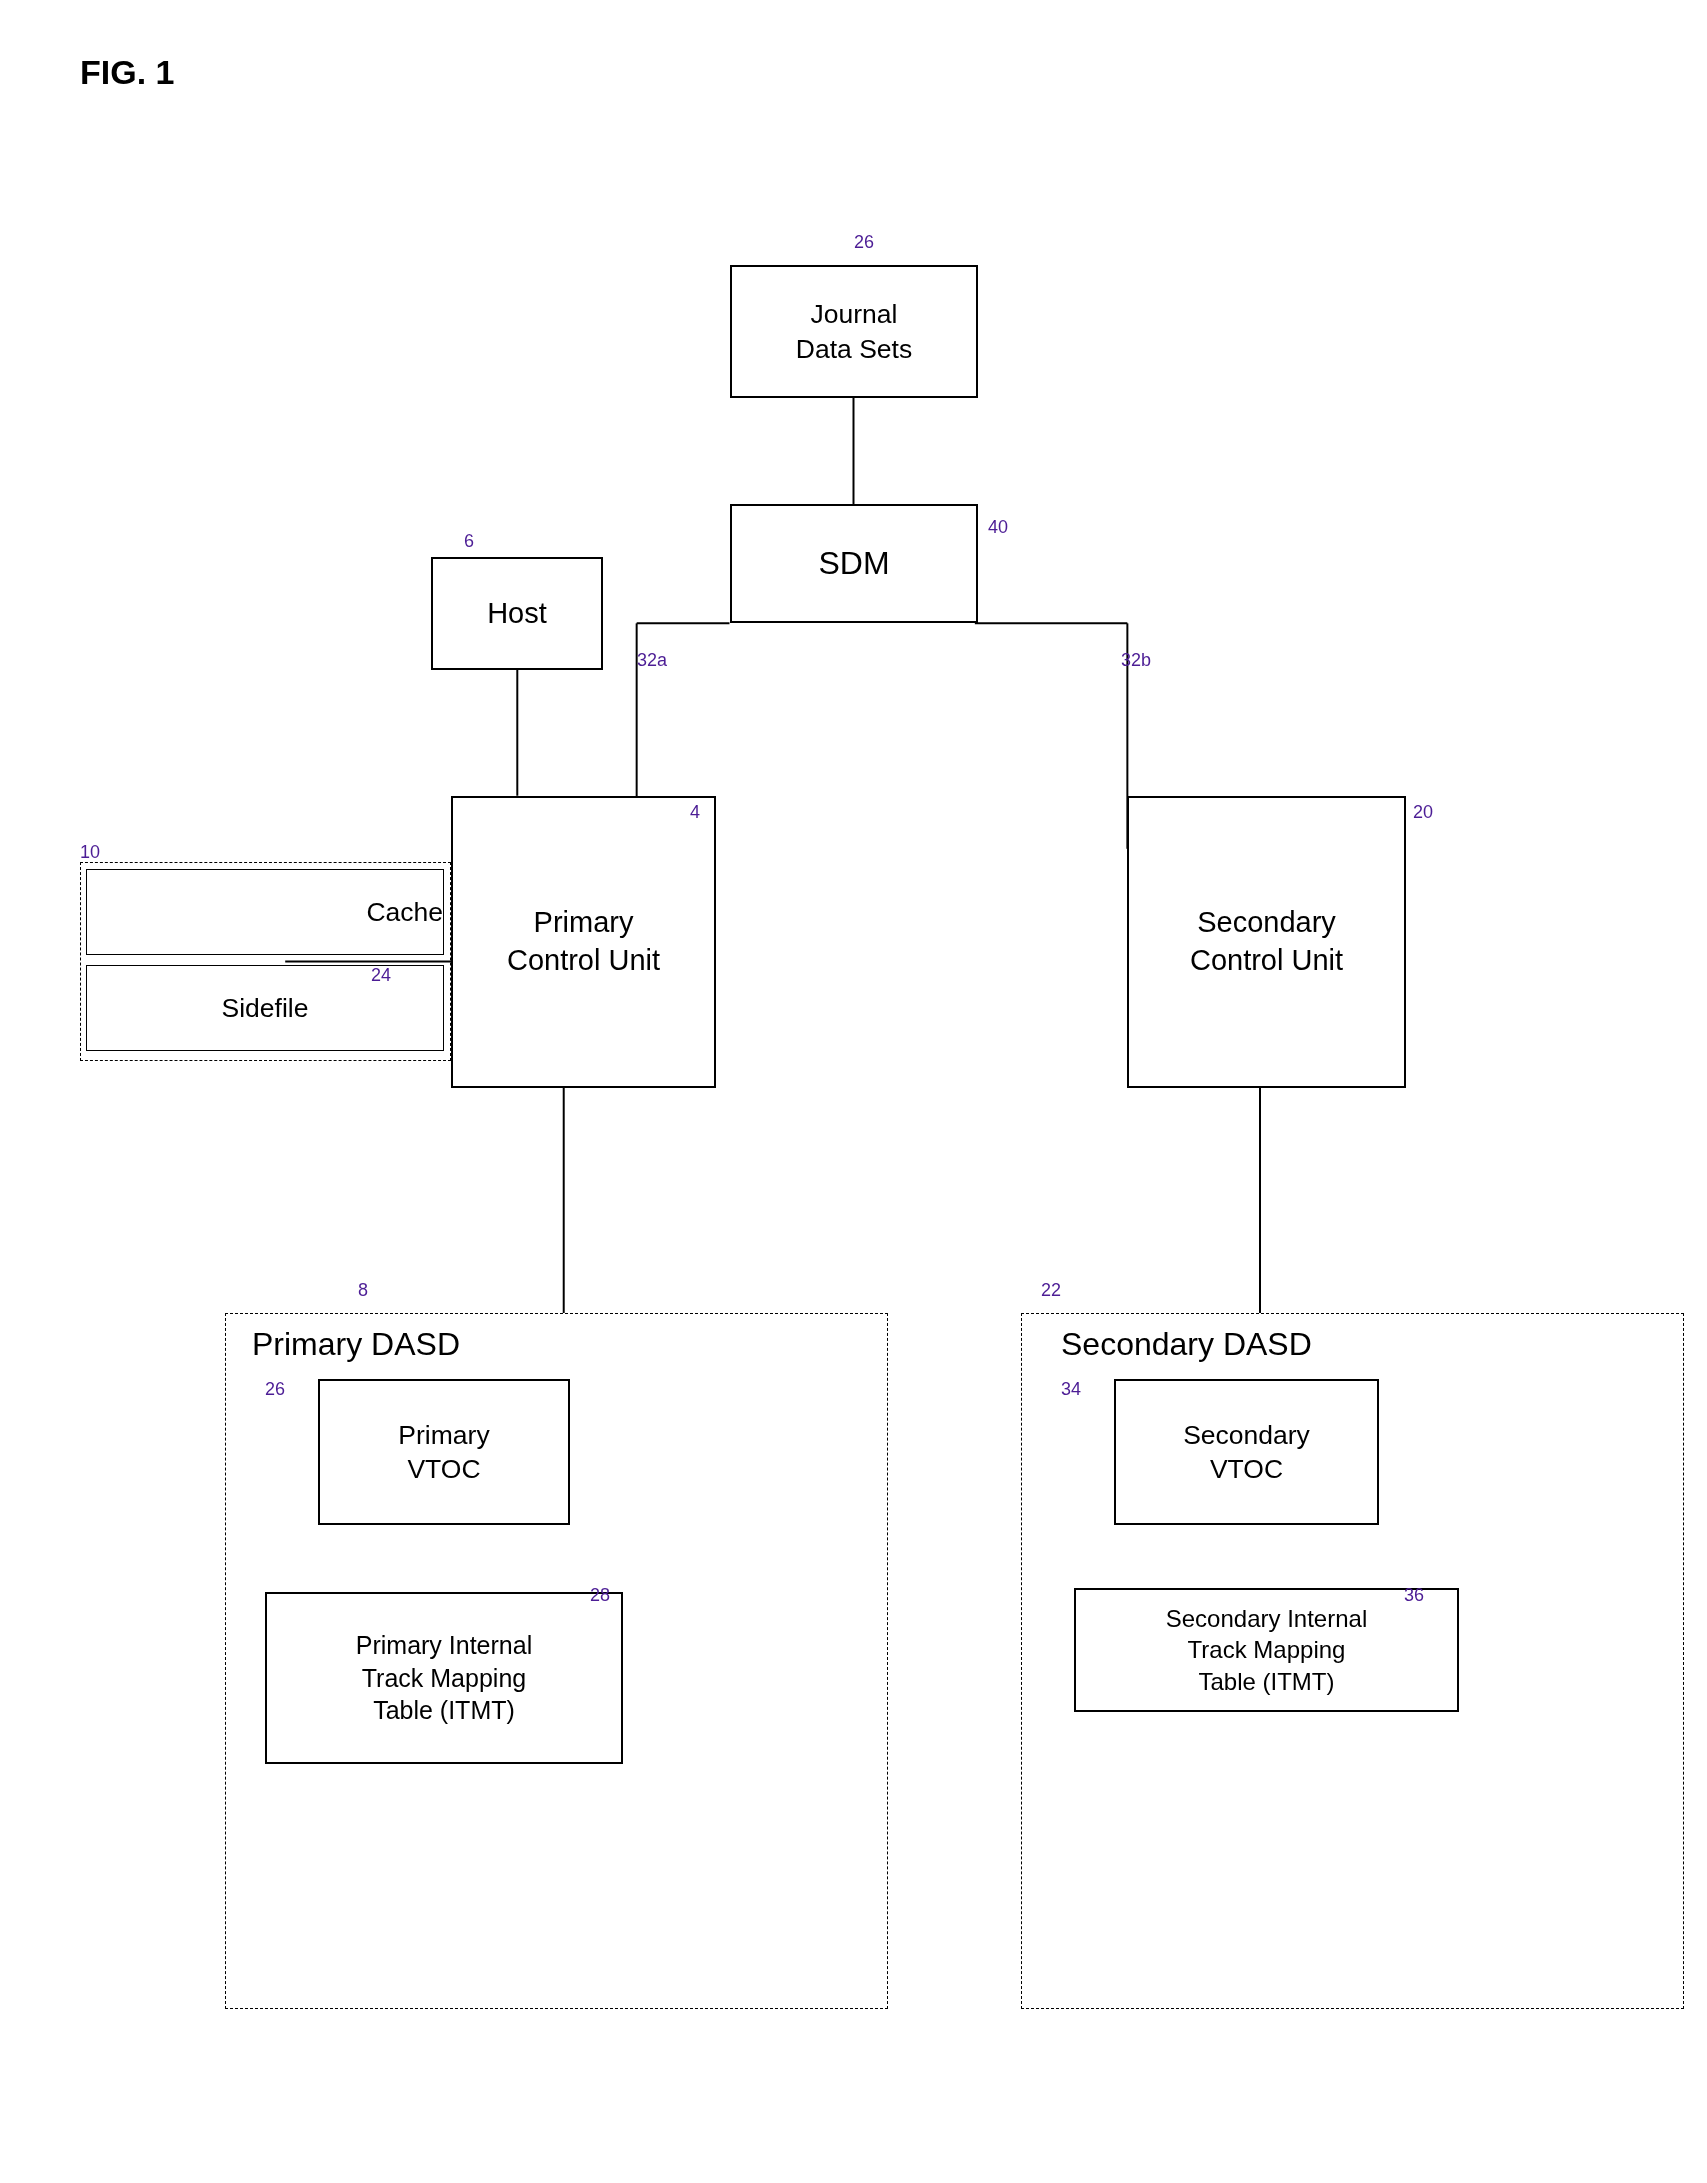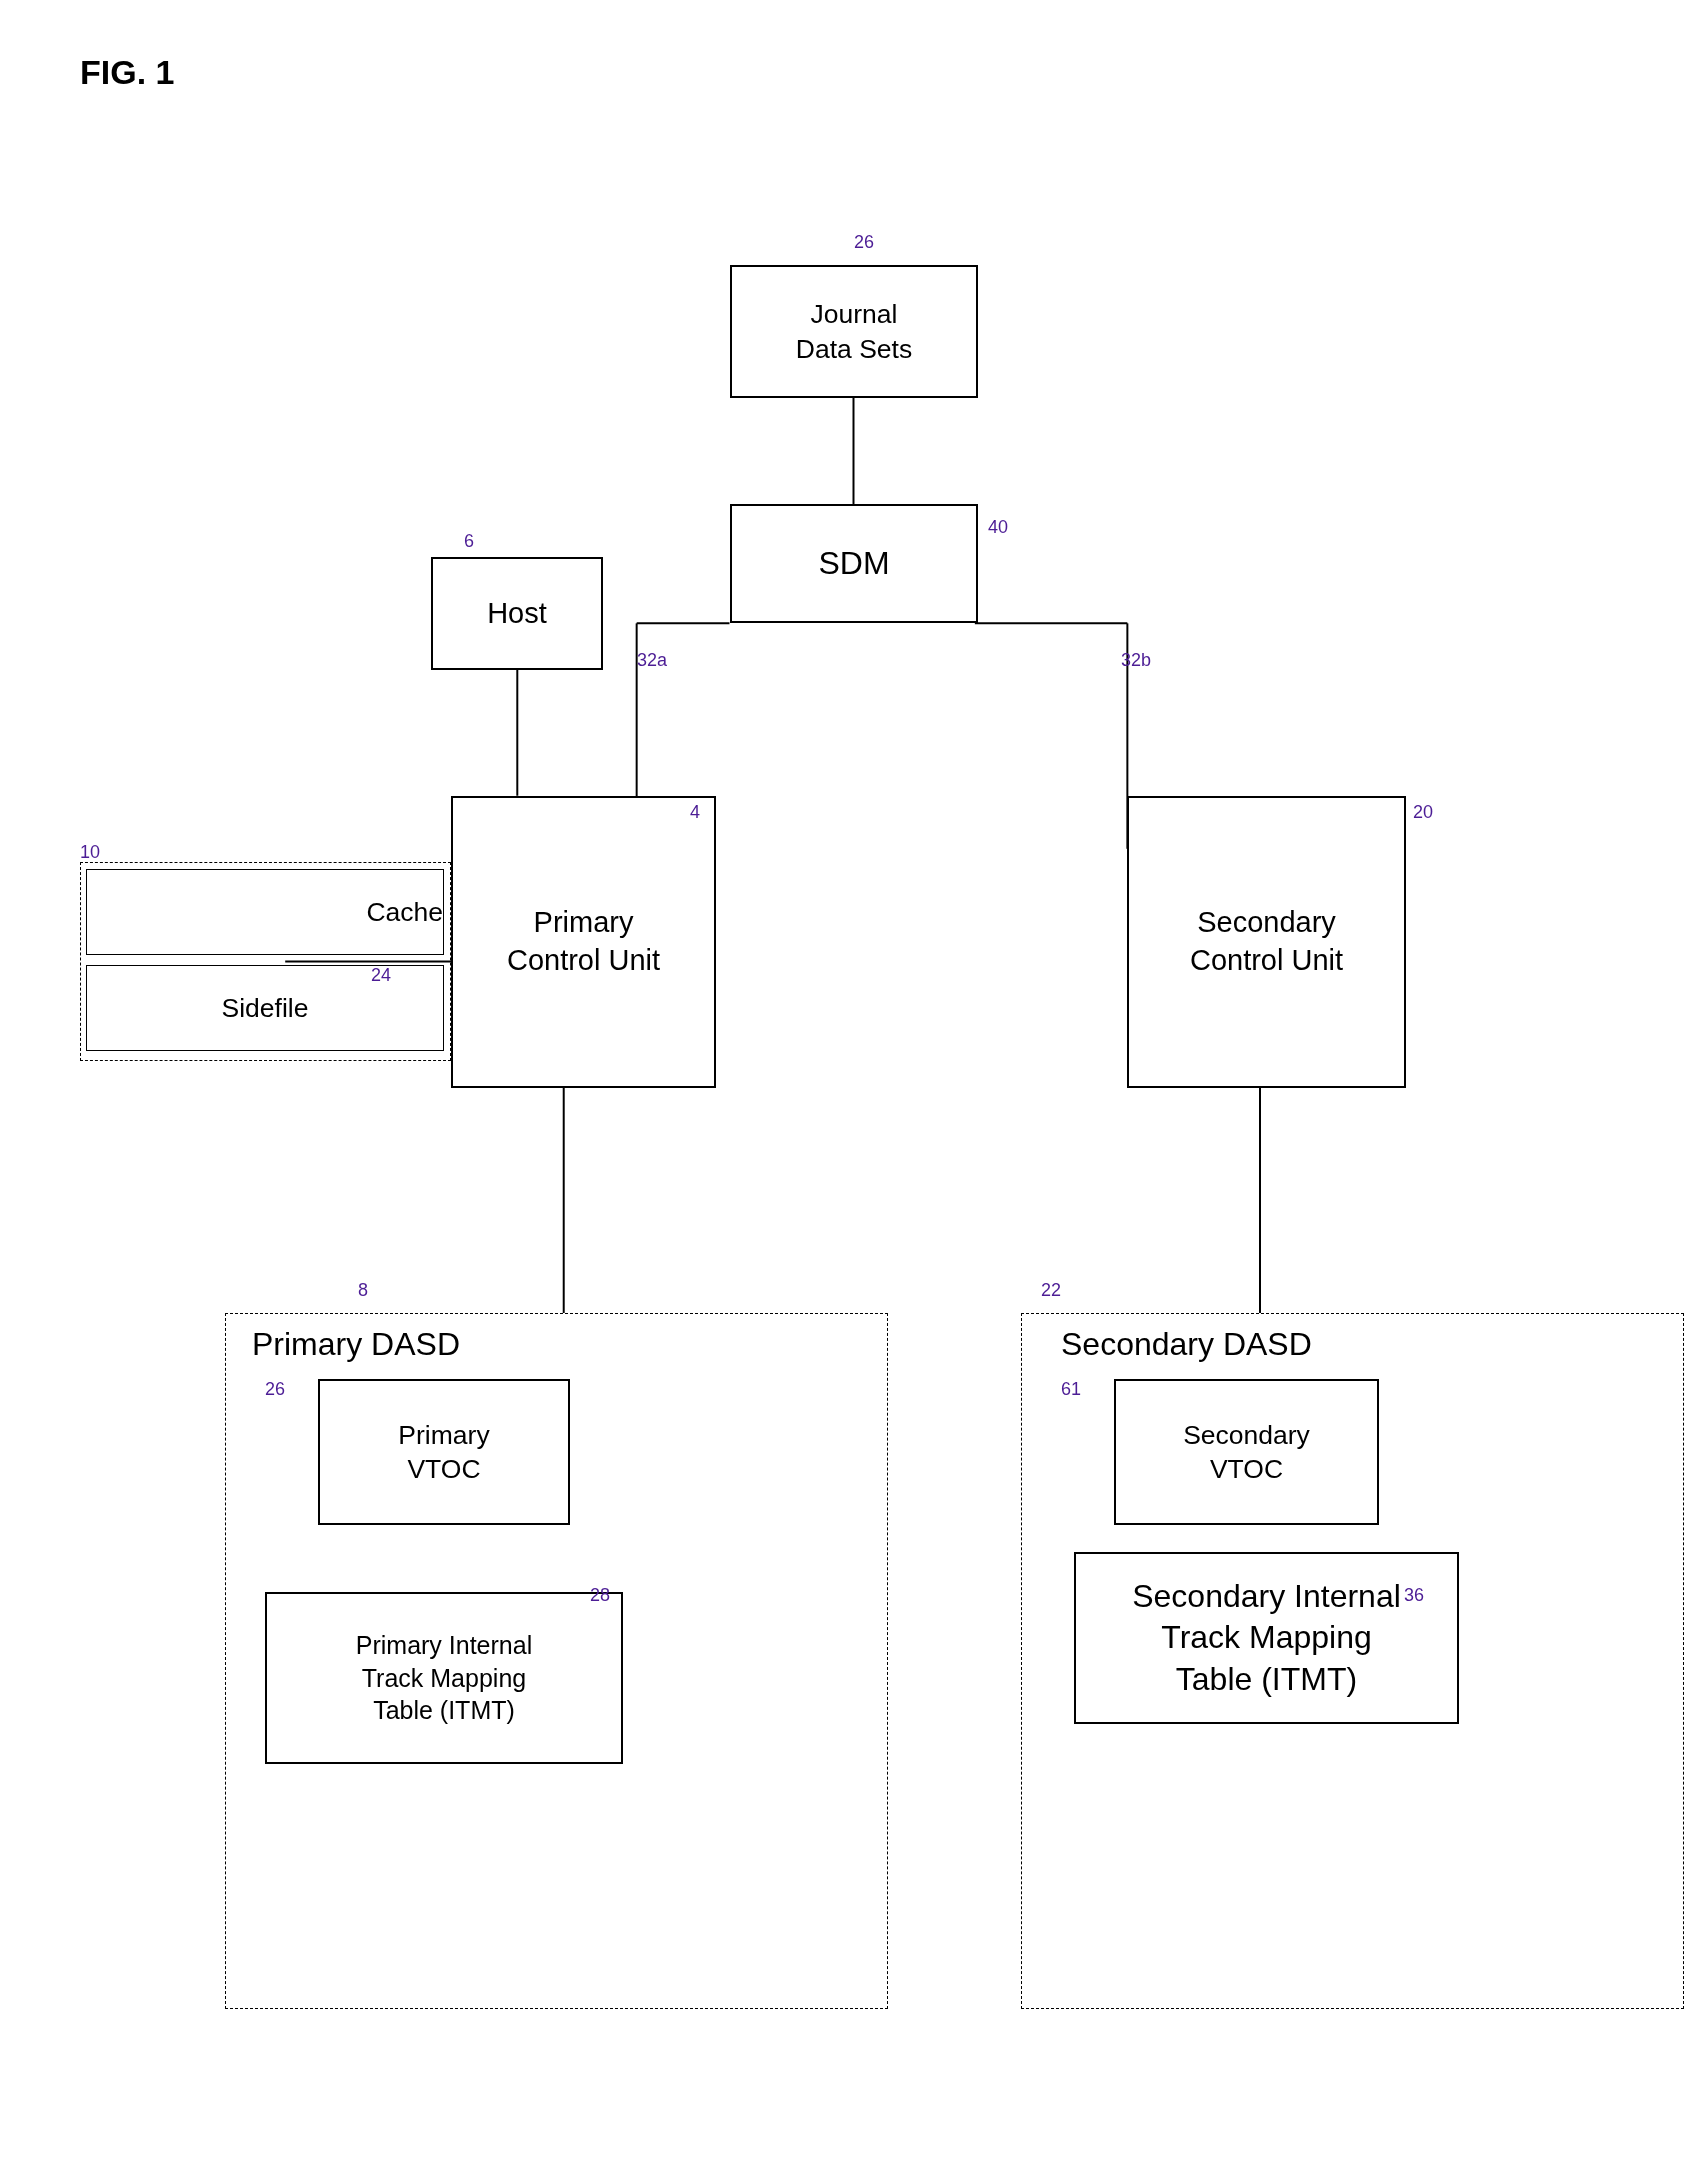--- a/index.html
+++ b/index.html
@@ -175,22 +175,22 @@
 
 <div class="ref-label" style="left:1041px; top:1280px;">22</div>
 
 <div style="position:absolute; left:1061px; top:1326px; font-size:32px; font-weight:normal;">Secondary DASD</div>
 
 <div class="box" style="left:1114px; top:1379px; width:265px; height:146px; font-size:26.5px;">
   <span style="white-space:pre-line;">Secondary
 VTOC</span>
 </div>
 
-<div class="ref-label" style="left:1061px; top:1379px;">61</div>
+<div class="ref-label" style="left:1061px; top:1379px;">34</div>
 
-<div class="box" style="left:1074px; top:1552px; width:385px; height:172px; font-size:32px;">
+<div class="box" style="left:1074px; top:1588px; width:385px; height:124px; font-size:24px;">
   <span style="white-space:pre-line;">Secondary Internal
 Track Mapping
 Table (ITMT)</span>
 </div>
 
 <div class="ref-label" style="left:1404px; top:1585px;">36</div>
 
 
 </body></html>

